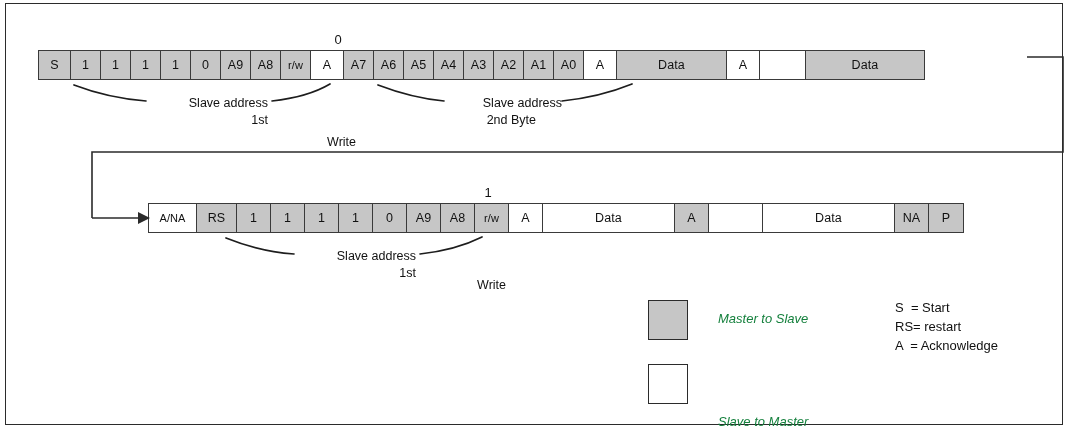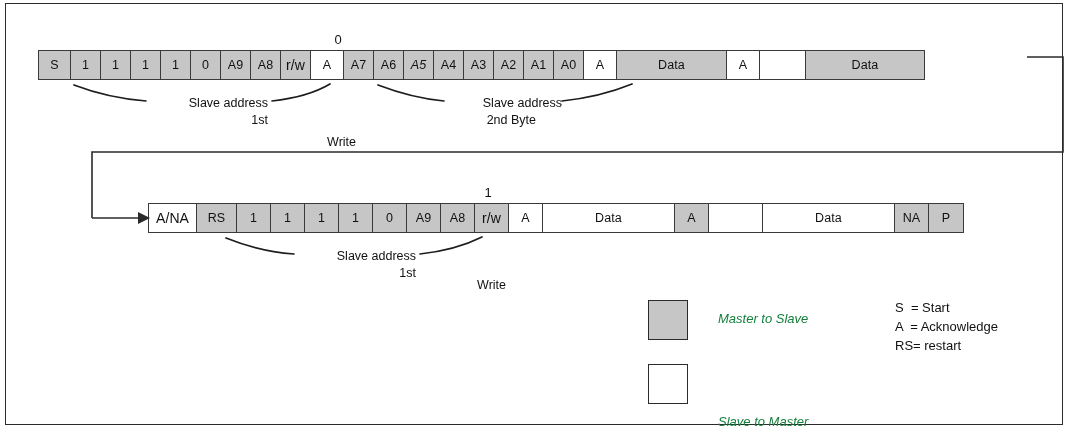--- a/index.html
+++ b/index.html
@@ -63,21 +63,21 @@
     font-size: 12.5px;
     line-height: 1;
     letter-spacing: 0.1px;
     color: #111111;
     height: 100%;
     white-space: nowrap;
   }
   .cell:last-child { border-right: none; }
   .cell.master { background: #c6c6c6; }
   .cell.slave  { background: #ffffff; }
-  .cell.small  { font-size: 14px; }
+  .cell.small  { font-size: 11px; }
 
   
   .lbl {
     position: absolute;
     font-size: 12.5px;
     line-height: 14px;
     color: #111111;
     white-space: pre;
   }
   .lbl.center { text-align: right; }
@@ -145,21 +145,21 @@
       <div class="cell master" style="width: 30px; flex: 0 0 30px;">1</div>
       <div class="cell master" style="width: 30px; flex: 0 0 30px;">1</div>
       <div class="cell master" style="width: 30px; flex: 0 0 30px;">1</div>
       <div class="cell master" style="width: 30px; flex: 0 0 30px;">0</div>
       <div class="cell master" style="width: 30px; flex: 0 0 30px;">A9</div>
       <div class="cell master" style="width: 30px; flex: 0 0 30px;">A8</div>
       <div class="cell master small" style="width: 30px; flex: 0 0 30px;">r/w</div>
       <div class="cell slave" style="width: 33px; flex: 0 0 33px;">A</div>
       <div class="cell master" style="width: 30px; flex: 0 0 30px;">A7</div>
       <div class="cell master" style="width: 30px; flex: 0 0 30px;">A6</div>
-      <div class="cell master" style="width: 30px; flex: 0 0 30px; font-style: italic;">A5</div>
+      <div class="cell master" style="width: 30px; flex: 0 0 30px;">A5</div>
       <div class="cell master" style="width: 30px; flex: 0 0 30px;">A4</div>
       <div class="cell master" style="width: 30px; flex: 0 0 30px;">A3</div>
       <div class="cell master" style="width: 30px; flex: 0 0 30px;">A2</div>
       <div class="cell master" style="width: 30px; flex: 0 0 30px;">A1</div>
       <div class="cell master" style="width: 30px; flex: 0 0 30px;">A0</div>
       <div class="cell slave" style="width: 33px; flex: 0 0 33px;">A</div>
       <div class="cell master" style="width: 110px; flex: 0 0 110px;">Data</div>
       <div class="cell slave" style="width: 33px; flex: 0 0 33px;">A</div>
       <div class="cell slave" style="width: 46px; flex: 0 0 46px;"></div>
       <div class="cell master" style="width: 118px; flex: 0 0 118px;">Data</div>
@@ -227,15 +227,15 @@
       <div class="swatch master"></div>
       <div class="legend-text">Master to Slave</div>
     </div>
     <div style="height:20px"></div>
     <div class="legend-row" id="legend-row-slave">
       <div class="swatch slave"></div>
       <div class="legend-text">Slave to Master</div>
     </div>
   </div>
 
-  <div id="keylist"><span class="keyline">S  = Start</span><span class="keyline">A  = Acknowledge</span><span class="keyline">RS= restart</span></div>
+  <div id="keylist"><span class="keyline">S  = Start</span><span class="keyline">RS= restart</span><span class="keyline">A  = Acknowledge</span></div>
 
 </div>
 
 </body></html>

